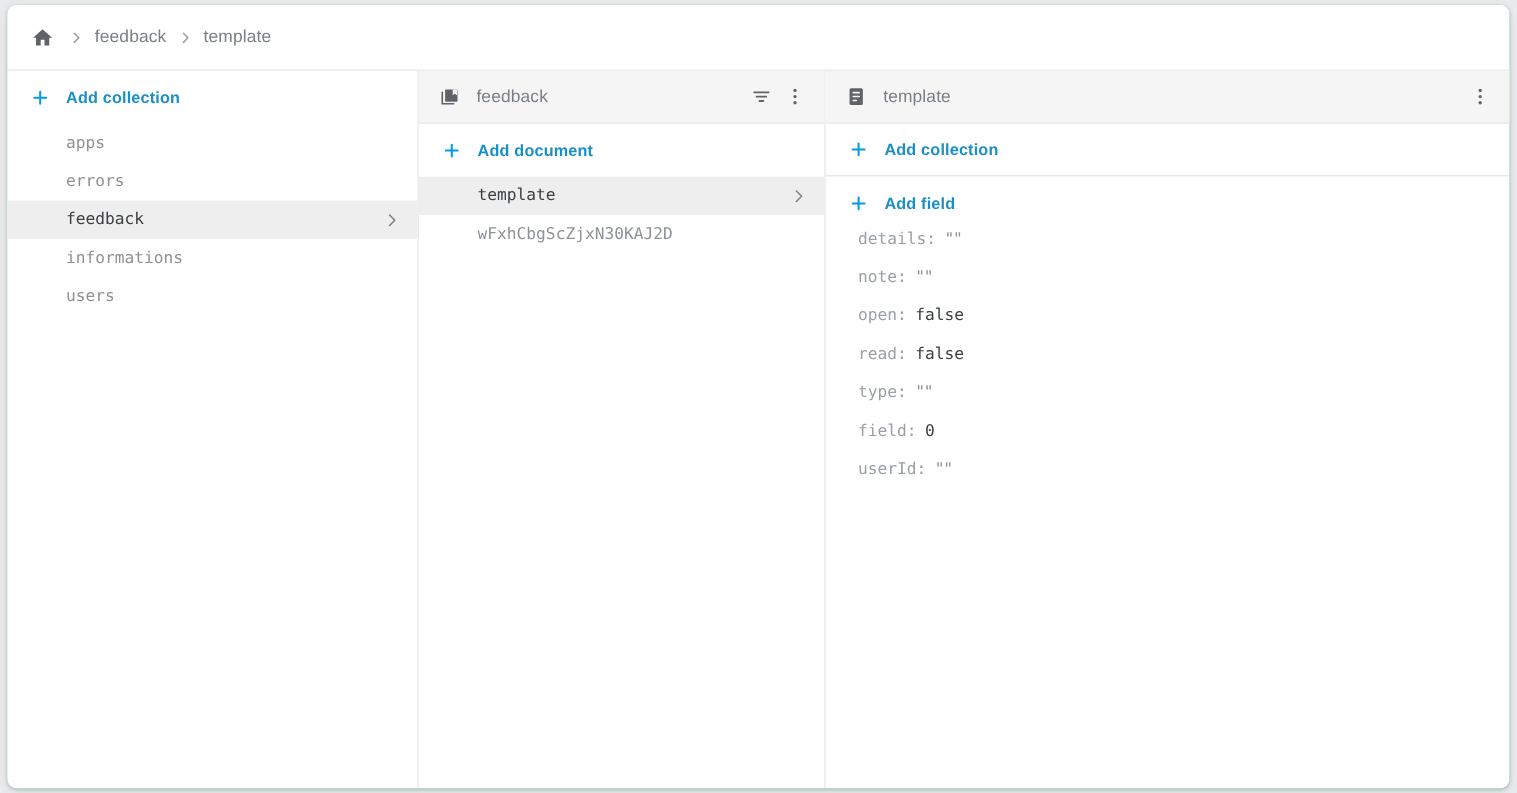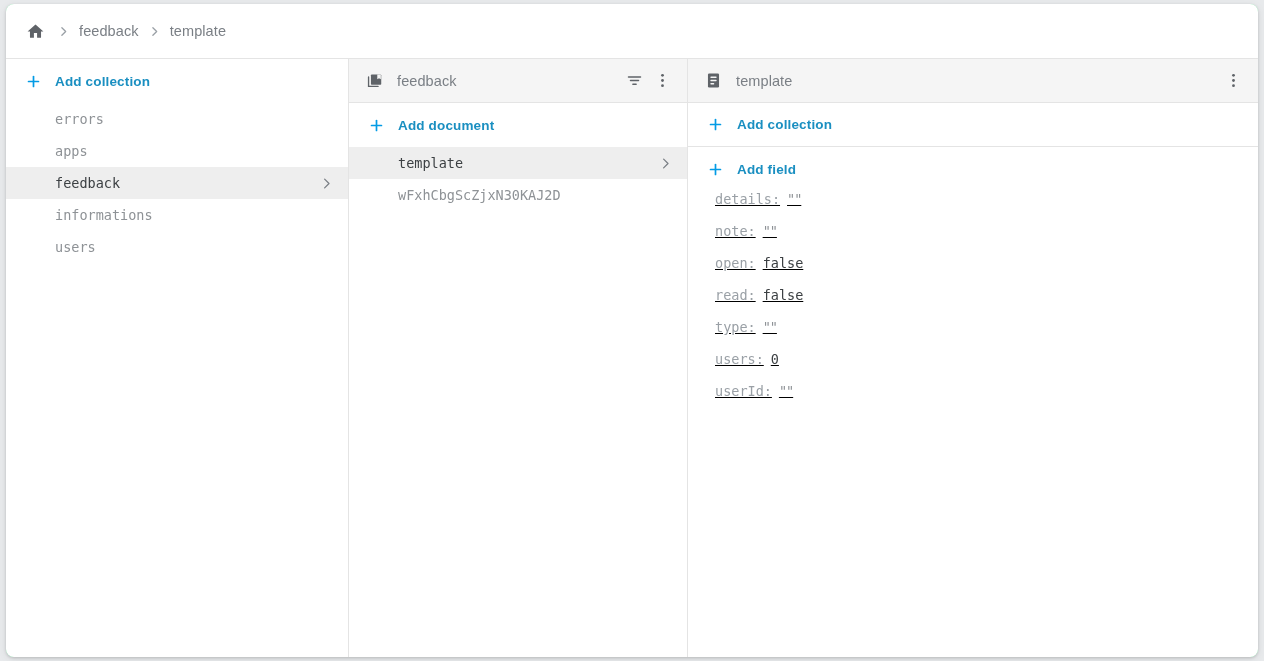--- a/index.html
+++ b/index.html
@@ -181,21 +181,21 @@
     font-family: "DejaVu Sans Mono", "Liberation Mono", monospace;
     font-size: 13.5px;
     white-space: nowrap;
   }
   .field-key { color: #9aa0a6; }
   .field-val { color: #3c4043; margin-left: 7px; }
   .field-val.empty-str {
     color: #8e9296;
     letter-spacing: -1px;
   }
-  .panel-right .field-row { padding-left: 27px; text-decoration: underline; }
+  .panel-right .field-row { padding-left: 27px; }
 </style>
 </head>
 <body>
 
 <div class="app-card">
 
   <div class="breadcrumb-bar">
     <div class="crumb-home">
       <svg width="19" height="19" viewBox="0 0 24 24" fill="currentColor" aria-hidden="true">
         <path d="M10 20v-6h4v6h5v-8h3L12 3 2 12h3v8z"></path>
@@ -224,25 +224,25 @@
           <svg width="17" height="17" viewBox="0 0 24 24" fill="none" stroke="currentColor" stroke-width="2.4" stroke-linecap="round">
               <line x1="12" y1="5" x2="12" y2="19"></line>
               <line x1="5" y1="12" x2="19" y2="12"></line>
             </svg>
         </span>
         <span class="action-label">Add collection</span>
       </div>
 
       <div class="list-scroll">
         <div class="list-row">
+          <span class="row-text">apps</span>
+
+        </div>
+        <div class="list-row">
           <span class="row-text">errors</span>
-
-        </div>
-        <div class="list-row">
-          <span class="row-text">apps</span>
 
         </div>
         <div class="list-row selected">
           <span class="row-text">feedback</span>
           <span class="row-chevron">
             <svg width="15" height="15" viewBox="0 0 24 24" fill="none" stroke="currentColor" stroke-width="2" stroke-linecap="round" stroke-linejoin="round">
                 <polyline points="9 5 16 12 9 19"></polyline>
               </svg>
           </span>
         </div>
@@ -366,21 +366,21 @@
         </div>
         <div class="field-row">
           <span class="field-key">read:</span>
           <span class="field-val">false</span>
         </div>
         <div class="field-row">
           <span class="field-key">type:</span>
           <span class="field-val empty-str">""</span>
         </div>
         <div class="field-row">
-          <span class="field-key">users:</span>
+          <span class="field-key">field:</span>
           <span class="field-val">0</span>
         </div>
         <div class="field-row">
           <span class="field-key">userId:</span>
           <span class="field-val empty-str">""</span>
         </div>
       </div>
     </div>
 
   </div>

